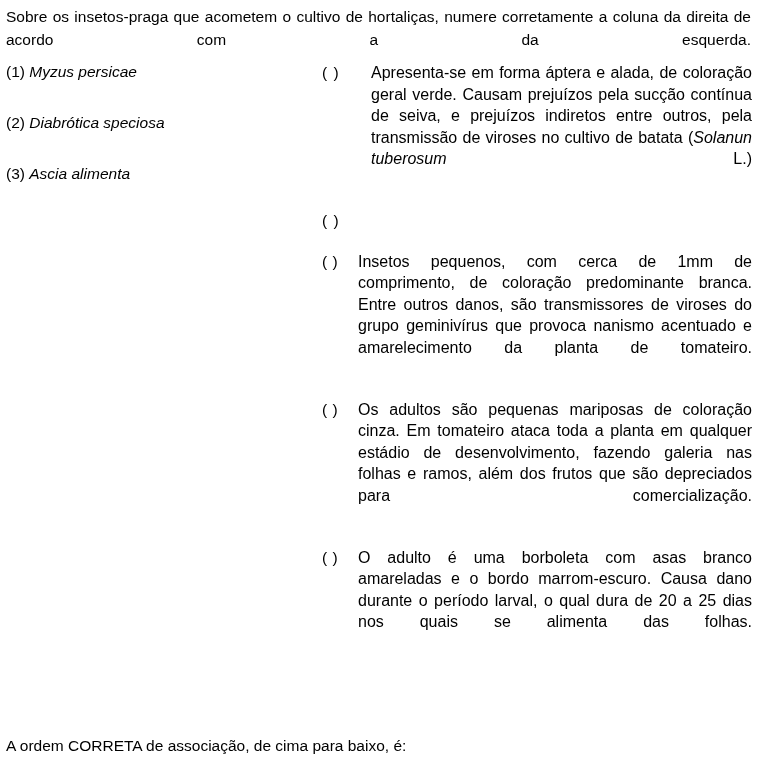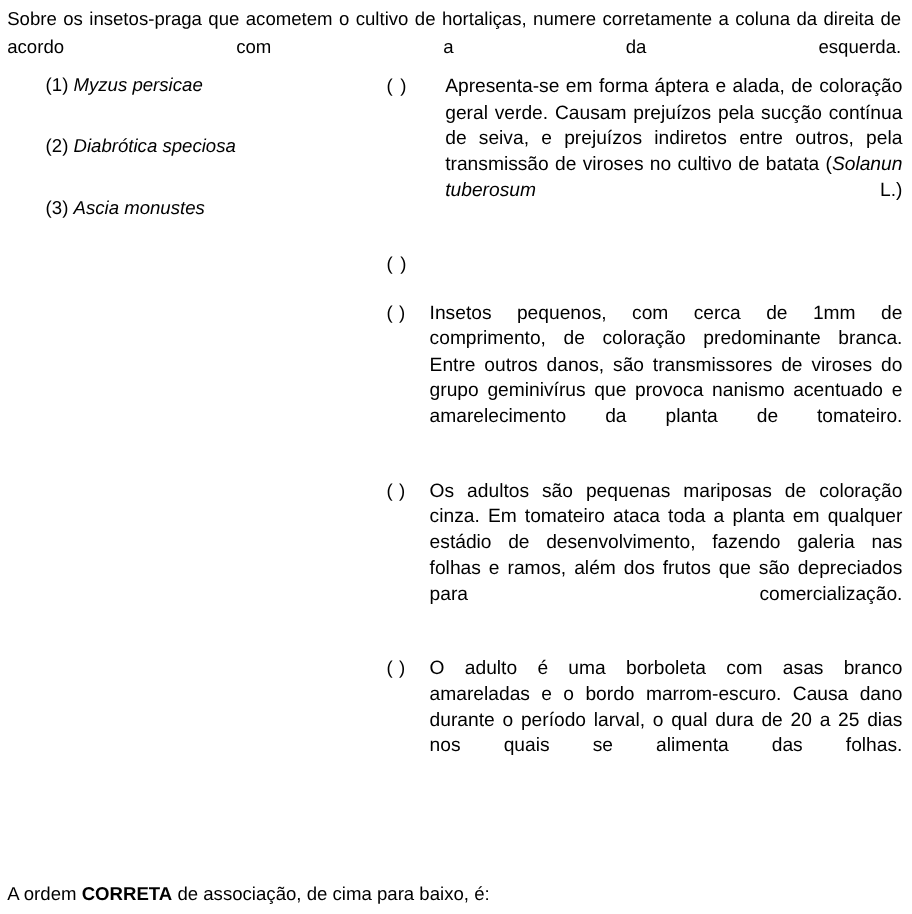--- a/index.html
+++ b/index.html
@@ -55,21 +55,20 @@
     position: absolute;
     left: 6px;
     top: 0;
     width: 300px;
   }
   .left-item {
     font-size: 15.5px;
     line-height: 20px;
     height: 51px;
     white-space: nowrap;
-    margin-left: 32px;
   }
   .left-item .num {
     font-style: normal;
   }
   .left-item .sci {
     font-style: italic;
   }
 
   .right-col {
     position: absolute;
@@ -114,21 +113,21 @@
   
   .footer-line {
     position: absolute;
     left: 6px;
     top: 735px;
     width: 745px;
     font-size: 15.5px;
     line-height: 21px;
     white-space: nowrap;
   }
-  .footer-line b { font-weight: bold; }
+  .footer-line b { font-weight: normal; }
 </style>
 </head>
 <body>
 
 <div class="page">
 
   <div class="statement">Sobre os insetos-praga que acometem o cultivo de hortaliças, numere corretamente a coluna da direita de acordo com a da esquerda.</div>
 
   <div class="columns">
 
@@ -139,21 +138,21 @@
         <span class="sci">Myzus persicae</span>
       </div>
 
       <div class="left-item">
         <span class="num">(2)</span>
         <span class="sci">Diabrótica speciosa</span>
       </div>
 
       <div class="left-item">
         <span class="num">(3)</span>
-        <span class="sci">Ascia monustes</span>
+        <span class="sci">Ascia alimenta</span>
       </div>
 
 
 
     </div>
 
     <div class="right-col">
 
       <div class="assoc-row wide">
         <span class="blank-mark">(  )</span>

